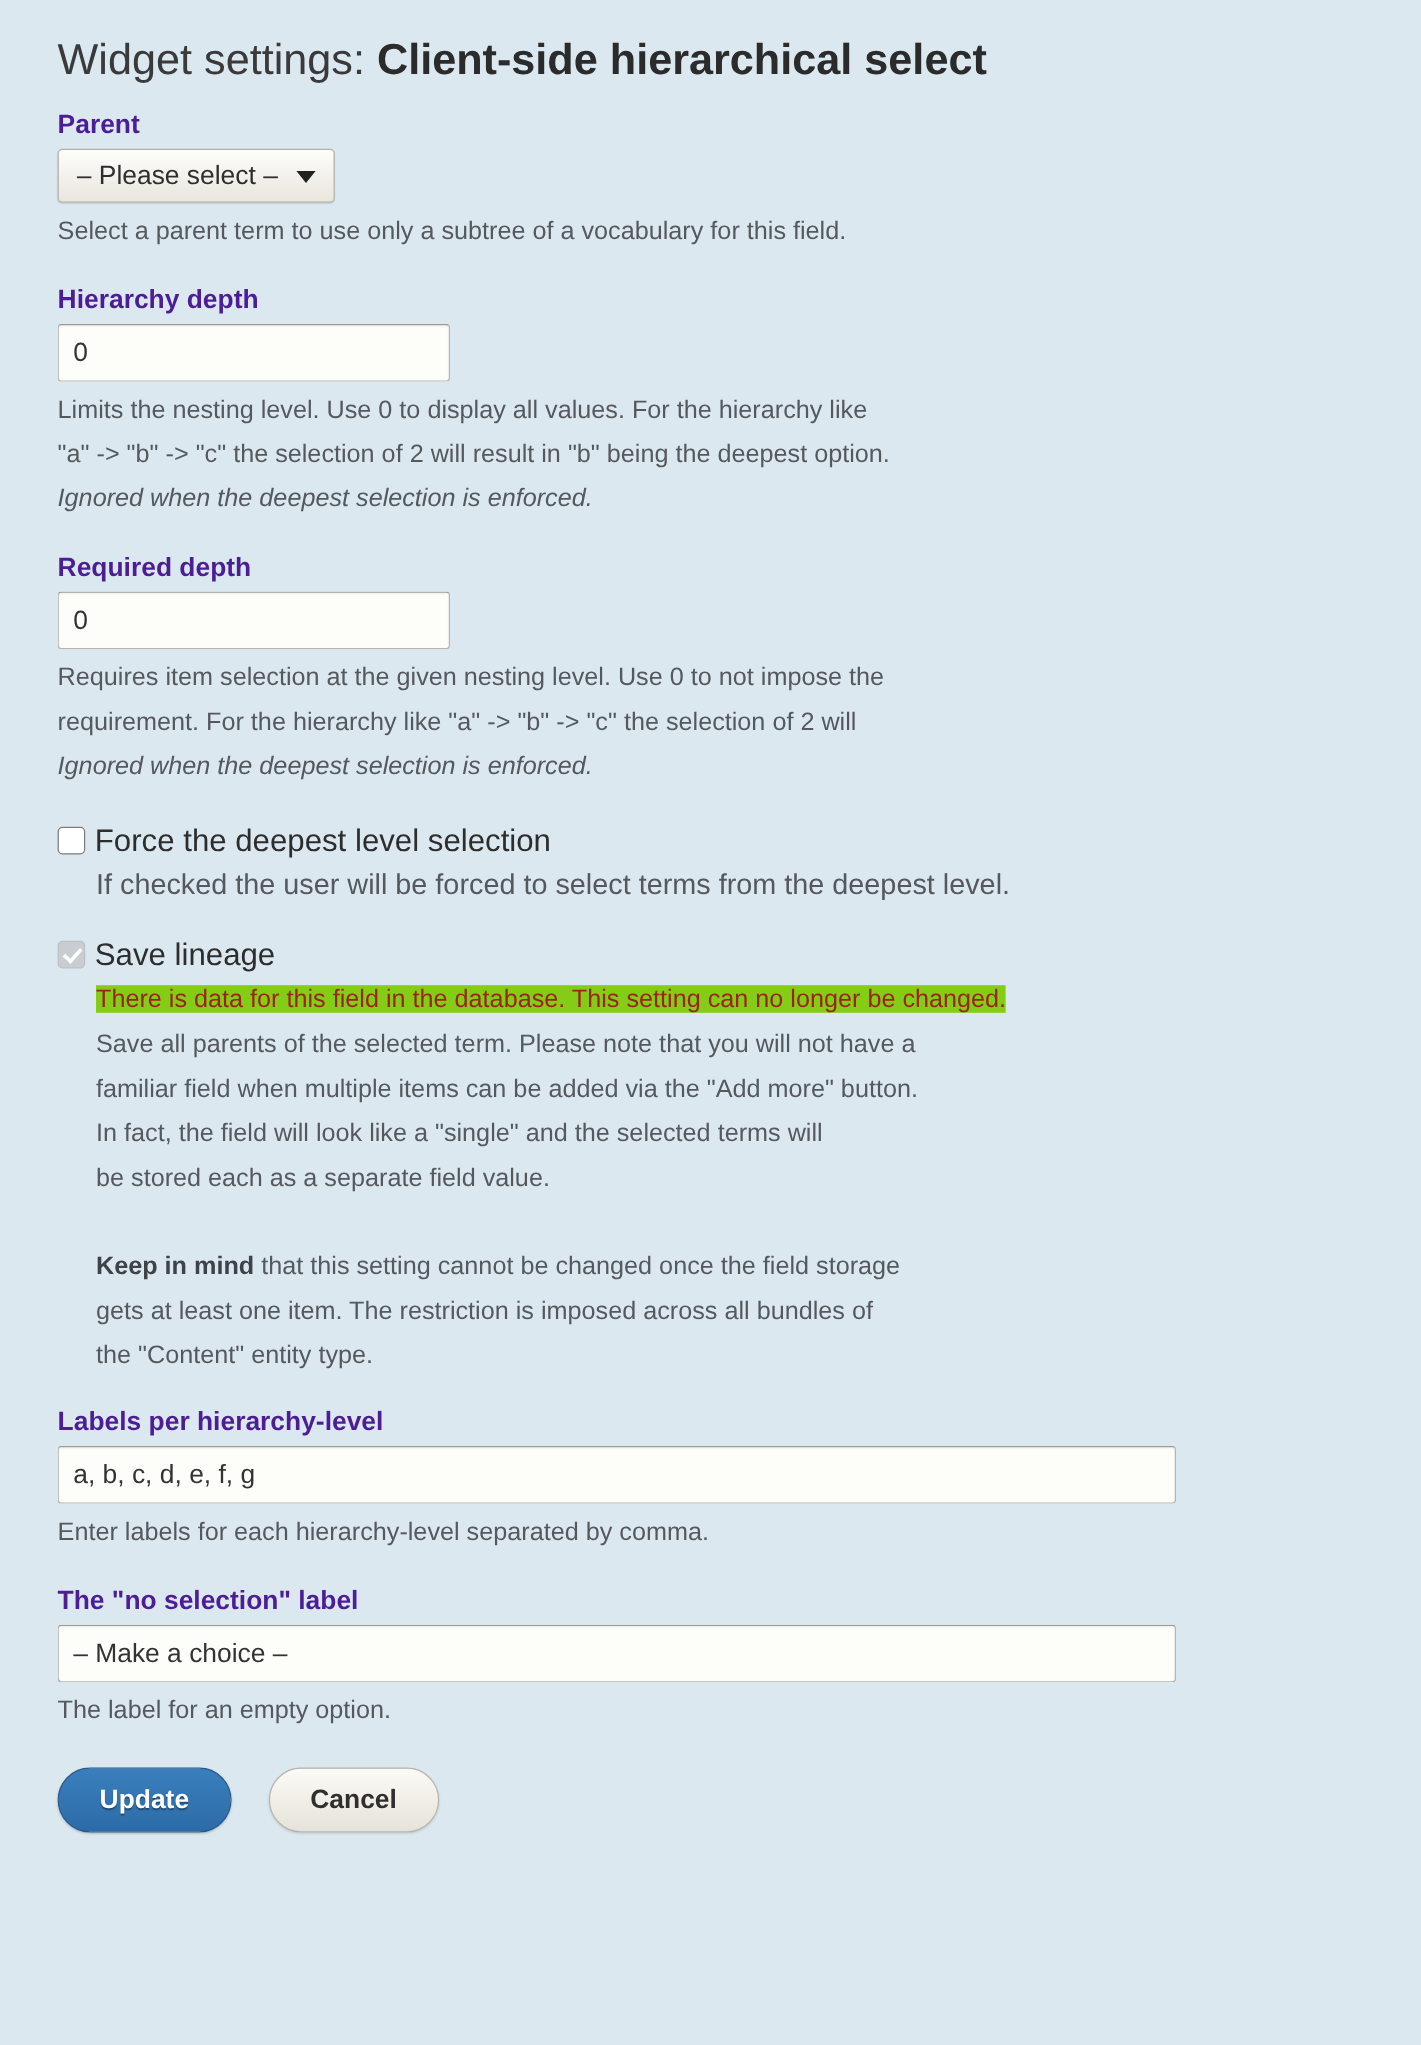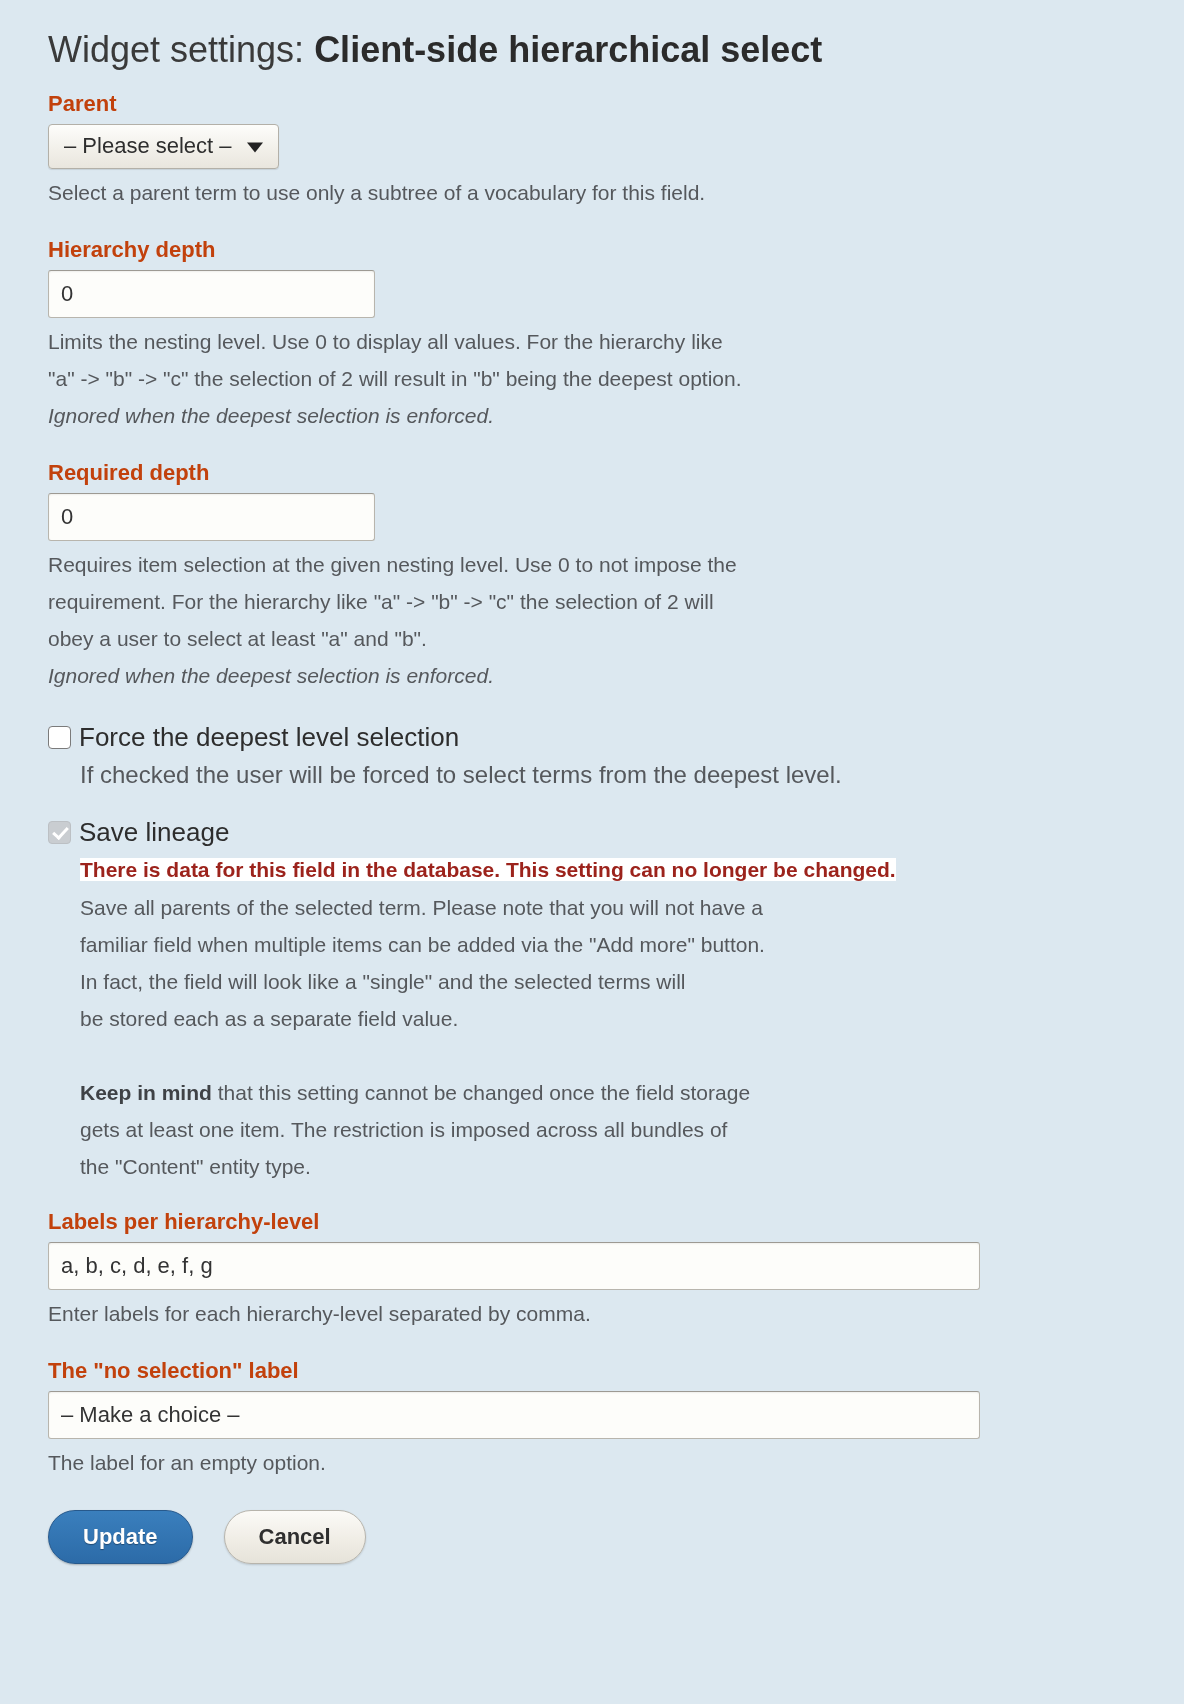--- a/index.html
+++ b/index.html
@@ -32,21 +32,21 @@
     font-weight: 400;
     white-space: nowrap;
   }
   .title b {
     font-weight: 700;
     color: #2b2b2b;
   }
   .field-label {
     font-size: 22px;
     font-weight: 700;
-    color: #c2410c;
+    color: #4c1d95;
     line-height: 26px;
     margin: 0 0 7px 0;
   }
   .desc {
     font-size: 21px;
     line-height: 37px;
     color: #55585c;
     margin: 5px 0 0 0;
   }
   .desc-line { display: block; }
@@ -143,23 +143,23 @@
     font-size: 24px;
     line-height: 37px;
     color: #55585c;
     margin: 2px 0 0 32px;
   }
 
   
   .warning {
     display: inline;
     font-size: 21px;
-    font-weight: 700;
+    font-weight: 400;
     color: #9c231c;
-    background: #ffffff;
+    background: #84cc16;
     line-height: 30px;
     box-decoration-break: clone;
     -webkit-box-decoration-break: clone;
   }
   .warning-wrap {
     margin: 6px 0 0 32px;
   }
   .lineage-desc {
     margin: 4px 0 0 32px;
     font-size: 21px;
@@ -229,21 +229,20 @@
       <span class="desc-line em" style="font-style:italic">Ignored when the deepest selection is enforced.</span>
     </div>
   </div>
 
   <div class="gap-block">
     <div class="field-label">Required depth</div>
     <input class="text-input input-small" type="text" value="0" style="">
     <div class="desc">
       <span class="desc-line">Requires item selection at the given nesting level. Use 0 to not impose the</span>
       <span class="desc-line">requirement. For the hierarchy like "a" -&gt; "b" -&gt; "c" the selection of 2 will</span>
-      <span class="desc-line">obey a user to select at least "a" and "b".</span>
       <span class="desc-line em" style="font-style:italic">Ignored when the deepest selection is enforced.</span>
     </div>
   </div>
 
   <div style="margin-bottom:22px">
     <div class="cb-row">
       <span class="cb-box"></span>
       <span class="cb-label">Force the deepest level selection</span>
     </div>
     <div class="cb-desc">If checked the user will be forced to select terms from the deepest level.</div>

